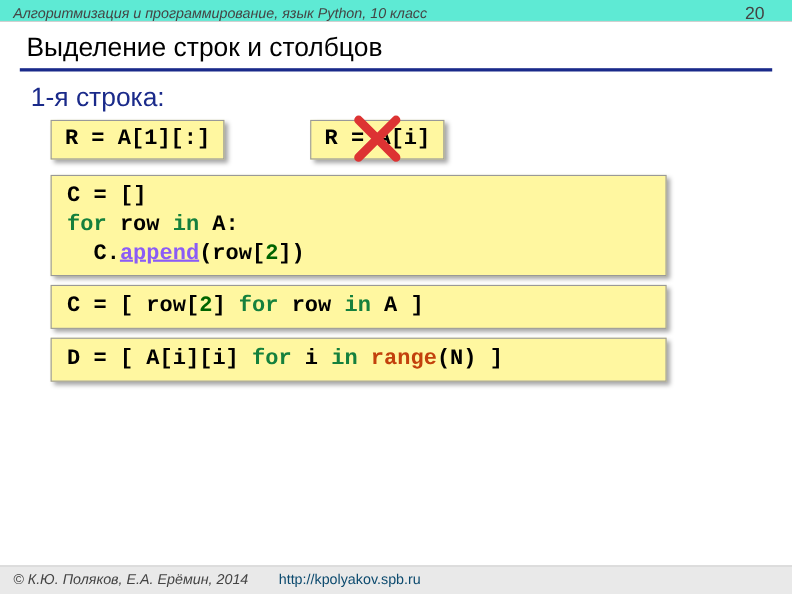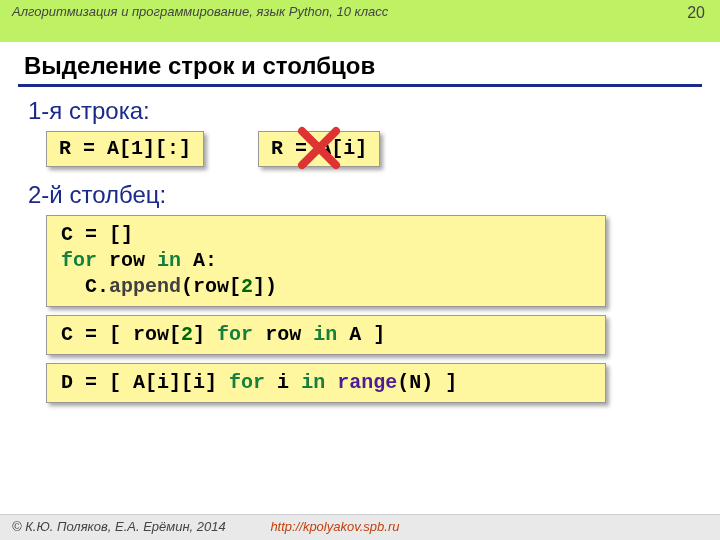--- a/index.html
+++ b/index.html
@@ -5,61 +5,61 @@
   * { box-sizing: border-box; margin: 0; padding: 0; }
   body {
     width: 720px;
     height: 540px;
     background: #fff;
     font-family: Arial, Helvetica, sans-serif;
     position: relative;
     overflow: hidden;
   }
   .header-bar {
-    height: 42px;
-    background: #bef264;
+    height: 20px;
+    background: #5eead4;
     border-bottom: 1px solid #d0d0d0;
     padding: 4px 12px;
     font-style: italic;
     font-size: 13px;
     color: #444;
     position: relative;
   }
   .page-num {
     position: absolute;
-    right: 15px;
+    right: 25px;
     top: 4px;
     font-style: normal;
     font-size: 16px;
     color: #444;
   }
   .title {
     font-size: 24px;
-    font-weight: bold;
+    font-weight: normal;
     color: #000;
     padding: 10px 24px 4px 24px;
   }
   .title-underline {
     height: 3px;
     background: #1a2a8a;
     margin: 0 18px 10px 18px;
   }
   .content {
     padding: 0 28px;
   }
   .label {
     font-size: 24px;
     color: #1a2a8a;
     margin: 6px 0 6px 0;
     font-weight: normal;
   }
   .row1 {
     display: flex;
     align-items: center;
-    gap: 54px;
+    gap: 78px;
     margin: 0 0 14px 18px;
   }
   .codebox {
     background: #fff7a0;
     border: 1px solid #999;
     box-shadow: 3px 3px 4px rgba(0,0,0,0.35);
     padding: 6px 14px;
     font-family: "Courier New", monospace;
     font-size: 20px;
     font-weight: bold;
@@ -71,35 +71,35 @@
   .codebox.small { padding: 4px 12px; }
   .codebox.wide { width: 560px; margin-left: 18px; margin-bottom: 8px;}
   .cross-wrap { position: relative; display: inline-block; }
   .cross {
     position: absolute;
     left: 50%; top: 50%;
     transform: translate(-50%, -52%);
     pointer-events: none;
   }
   .kw-for { color: #15803d; }
-  .kw-append { color: #404040; }
-  .kw-range { color: #4c1d95; }
+  .kw-append { color: #8b5cf6; text-decoration: underline; }
+  .kw-range { color: #c2410c; }
   .num { color: #006400; }
   .footer {
     position: absolute;
     bottom: 0; left: 0; right: 0;
     height: 26px;
     background: #e9e9e9;
     border-top: 1px solid #d0d0d0;
     padding: 4px 12px;
     font-size: 13px;
     color: #444;
   }
   .footer .copy { font-style: italic; }
-  .footer .url { font-style: italic; color: #c2410c; margin-left: 41px; }
+  .footer .url { color: #0c4a6e; margin-left: 24px; }
 </style>
 </head>
 <body>
 
 <div class="header-bar">
   <span>Алгоритмизация и программирование, язык Python, 10 класс</span>
   <span class="page-num">20</span>
 </div>
 
 <div class="title">Выделение строк и столбцов</div>
@@ -112,21 +112,20 @@
     <div class="codebox small"><span>R</span> <span>=</span> <span>A[1][:]</span></div>
     <div class="cross-wrap">
       <div class="codebox small"><span>R</span> <span>=</span> <span>A[i]</span></div>
       <svg class="cross" width="46" height="46" viewBox="0 0 46 46">
         <line x1="6" y1="6" x2="40" y2="40" stroke="#d33" stroke-width="8" stroke-linecap="round"></line>
         <line x1="40" y1="6" x2="6" y2="40" stroke="#d33" stroke-width="8" stroke-linecap="round"></line>
       </svg>
     </div>
   </div>
 
-  <div class="label">2-й столбец:</div>
   <div class="codebox wide"><span>C</span> <span>=</span> <span>[]</span>
 <span class="kw-for">for</span><span> row </span><span class="kw-for">in</span><span> A:</span>
 <span>  C.</span><span class="kw-append">append</span><span>(row[</span><span class="num">2</span><span>])</span></div>
 
   <div class="codebox wide"><span>C</span> <span>=</span> <span>[ row[</span><span class="num">2</span><span>] </span><span class="kw-for">for</span><span> row </span><span class="kw-for">in</span><span> A ]</span></div>
 
   <div class="codebox wide"><span>D</span> <span>=</span> <span>[ A[i][i] </span><span class="kw-for">for</span><span> i </span><span class="kw-for">in</span><span> </span><span class="kw-range">range</span><span>(N) ]</span></div>
 
 </div>
 

